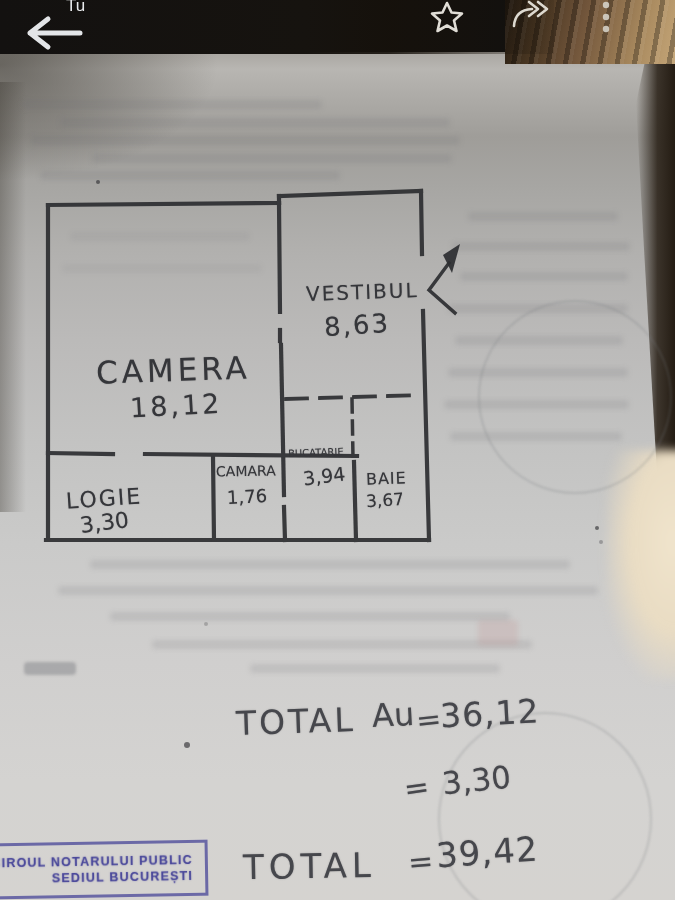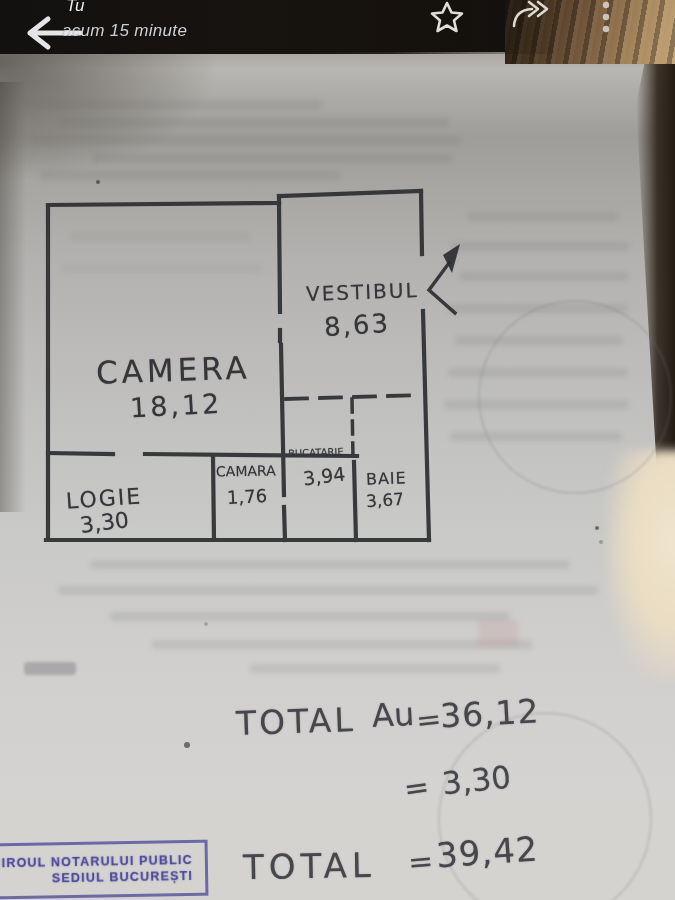--- a/index.html
+++ b/index.html
@@ -46,21 +46,21 @@
 
   
   #wood{left:505px;top:0;width:170px;height:64px;
     background:linear-gradient(105deg,#241b12 0%,#4a3722 22%,#70543a 44%,#8d6f4c 62%,
       #a98a5f 78%,#bb9c6f 92%,#c2a375 100%);}
   #wood:after{content:"";position:absolute;inset:0;
     background:repeating-linear-gradient(100deg,rgba(0,0,0,.28) 0 5px,rgba(255,255,255,.05) 5px 9px,
       rgba(0,0,0,0) 9px 17px);}
   #appbar{left:0;top:0;width:554px;height:54px;
     background:linear-gradient(90deg,#131110 0%,#16130f 55%,rgba(22,17,11,.9) 70%,
-      rgba(25,18,10,.45) 85%,rgba(25,18,10,.1) 100%);font-style:italic;}
+      rgba(25,18,10,.45) 85%,rgba(25,18,10,.1) 100%);}
   #appbar-title{left:66px;top:-4px;color:#e8eaec;font-size:17px;}
   #appbar-subtitle{left:62px;top:21px;color:#cbced2;font-size:17px;letter-spacing:.3px;}
   .iconbtn{position:absolute;background:none;border:none;padding:0;cursor:pointer;}
 </style>
 </head>
 <body>
 
 <div id="photo" class="abs">
 
   <div class="abs vignette-tl"></div>
@@ -158,21 +158,20 @@
 <div id="wood" class="abs"></div>
 <div id="appbar" class="abs">
 
   <button class="iconbtn" style="left:20px;top:14px;width:66px;height:38px" aria-label="back">
     <svg width="66" height="38" viewBox="0 0 66 38">
       <path d="M60,19 L10,19 M10,19 L28,5 M10,19 L28,33" stroke="#e3e5e8" stroke-width="5" fill="none" stroke-linecap="round" stroke-linejoin="round"></path>
     </svg>
   </button>
 
   <span id="appbar-title" class="abs">Tu</span>
-  <span id="appbar-subtitle" class="abs">acum 15 minute</span>
 
   <button class="iconbtn" style="left:430px;top:0;width:34px;height:34px" aria-label="star">
     <svg width="34" height="34" viewBox="0 0 34 34">
       <path d="M17,3 L21.5,12.5 L32,13.5 L24,20.5 L26.5,31 L17,25.5 L7.5,31 L10,20.5 L2,13.5 L12.5,12.5 Z" stroke="#e0ddd6" stroke-width="2.6" fill="none" stroke-linejoin="round"></path>
     </svg>
   </button>
 
   <button class="iconbtn" style="left:508px;top:0;width:44px;height:30px" aria-label="forward">
     <svg width="44" height="30" viewBox="0 0 44 30">
       <g stroke="#ddd9d0" stroke-width="2.6" fill="none" stroke-linecap="round" stroke-linejoin="round">

